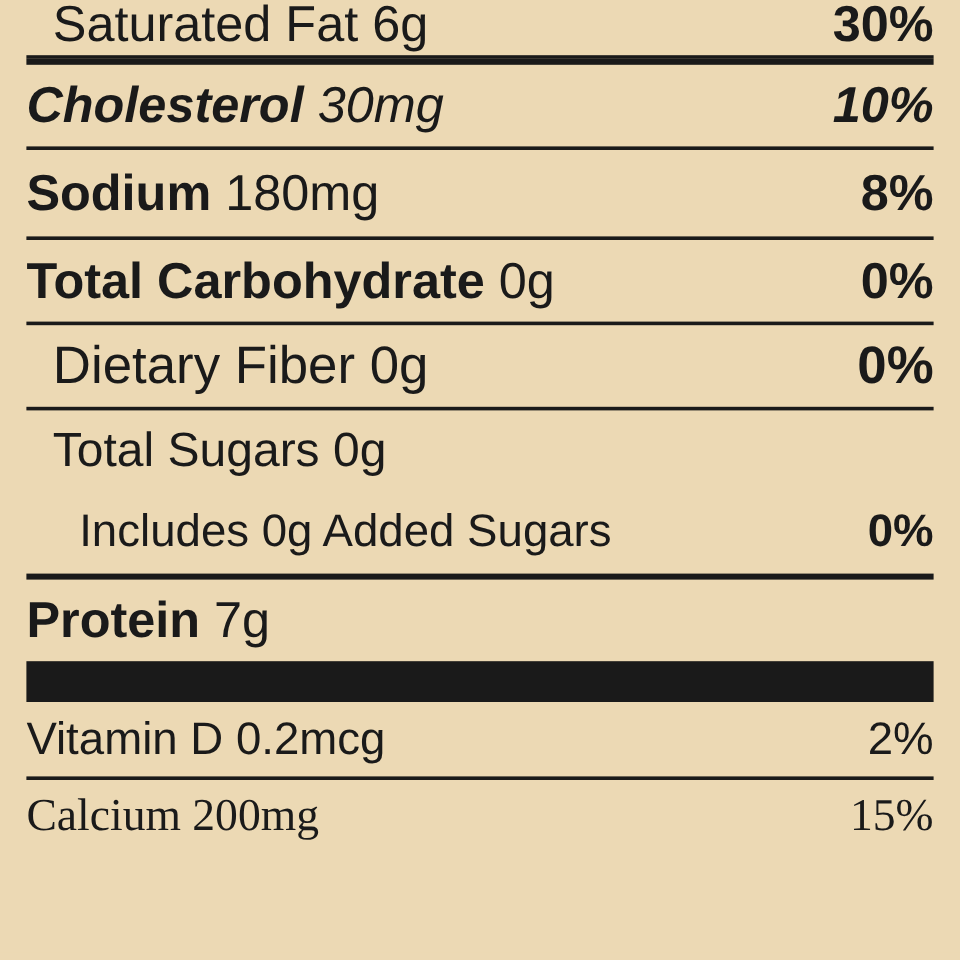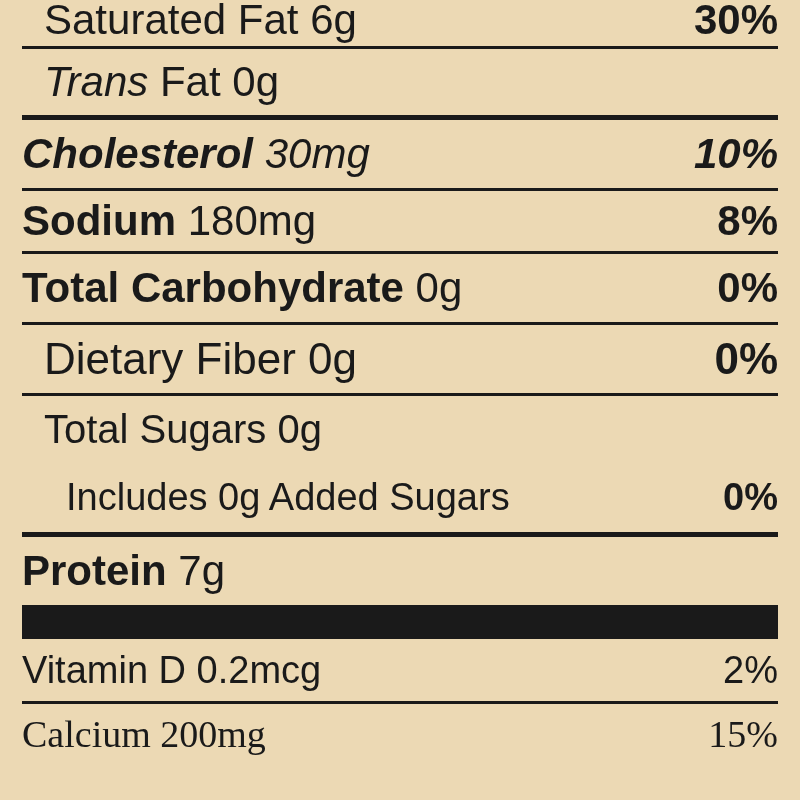--- a/index.html
+++ b/index.html
@@ -58,21 +58,21 @@
   .indent1 { padding-left: 22px; }
   .indent2 { padding-left: 44px; }
 
   .bold { font-weight: bold; }
   .ital { font-style: italic; }
 
   
   .r-satfat   { font-size: 42px; height: 52px; }
   .r-transfat { font-size: 42px; height: 66px; }
   .r-chol     { font-size: 42px; height: 68px; font-style: italic; }
-  .r-sodium   { font-size: 42px; height: 60px; justify-content: center; }
+  .r-sodium   { font-size: 42px; height: 72px; justify-content: center; }
   .r-carb     { font-size: 42px; height: 68px; justify-content: flex-end; }
   .r-fiber    { font-size: 44px; height: 68px; }
   .r-sugars   { font-size: 40px; height: 66px; }
   .r-added    { font-size: 38px; height: 70px; }
   .r-protein  { font-size: 42px; height: 68px; }
   .r-vitd     { font-size: 38px; height: 62px; align-items: flex-end; }
   .r-calcium  { font-size: 38px; height: 60px; font-family: Liberation Serif, serif; }
 
   .row-inner {
     display: flex;
@@ -92,26 +92,20 @@
 <div class="label">
 
   <div class="row r-satfat clip-top">
     <div class="row-inner" style="width:100%">
       <span class="row-text indent1">Saturated Fat 6g</span>
       <span class="dv">30%</span>
     </div>
   </div>
   <div class="rule-thin"></div>
 
-  <div class="row r-transfat">
-    <div class="row-inner" style="width:100%">
-      <span class="row-text indent1"><span class="ital">Trans</span><span> Fat 0g</span></span>
-      <span class="dv"></span>
-    </div>
-  </div>
   <div class="rule-med"></div>
 
   <div class="row r-chol">
     <div class="row-inner" style="width:100%">
       <span class="row-text"><span class="bold">Cholesterol</span><span> 30mg</span></span>
       <span class="dv">10%</span>
     </div>
   </div>
   <div class="rule-thin"></div>
 

